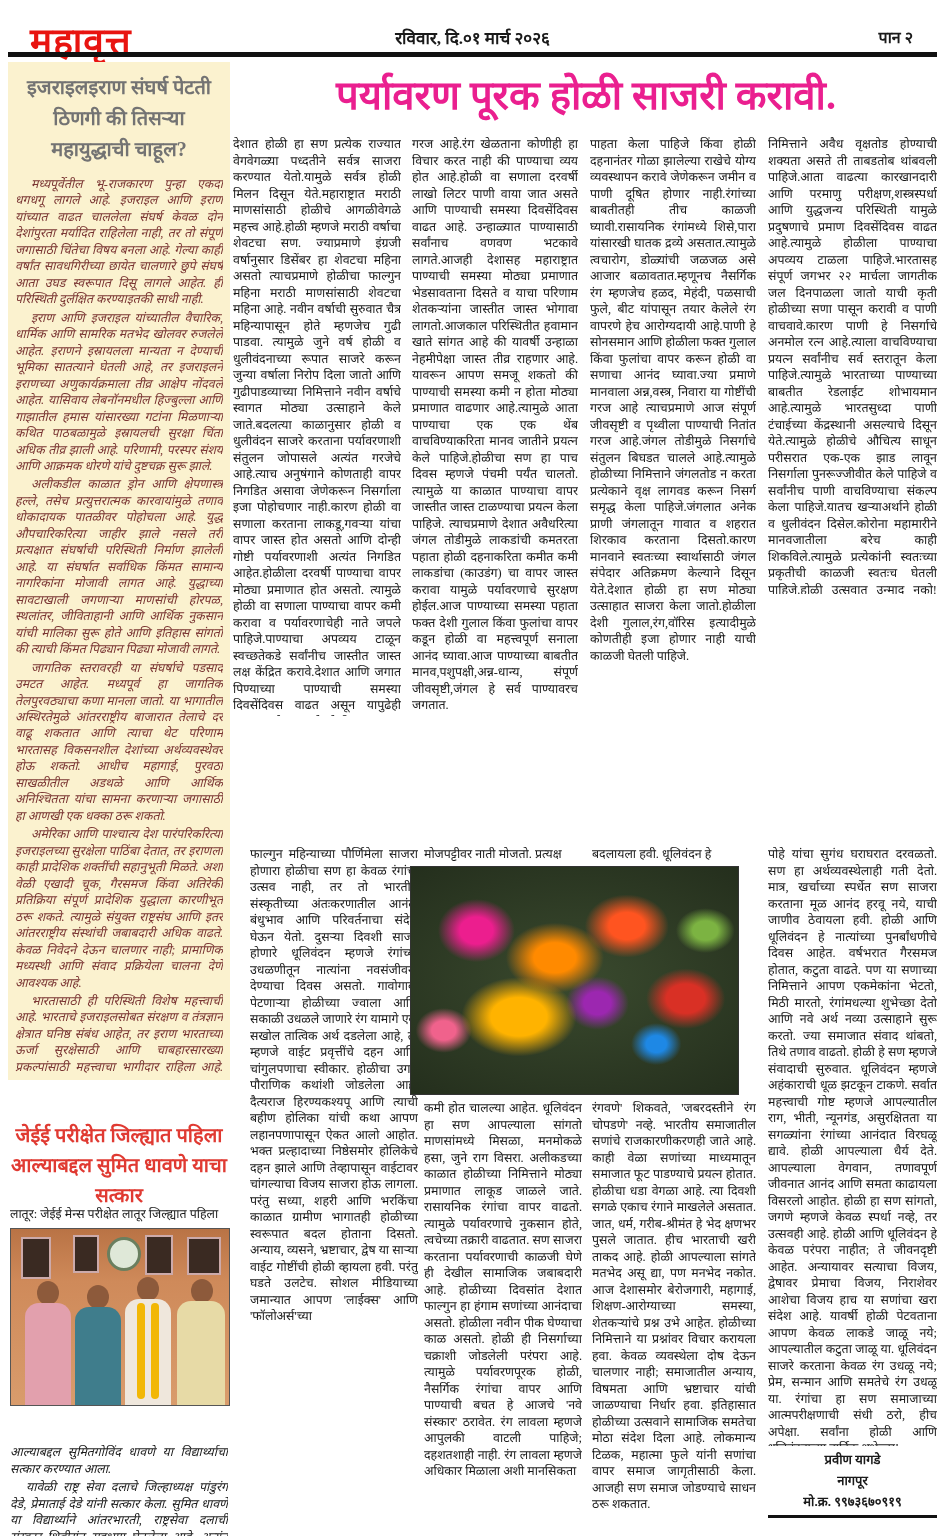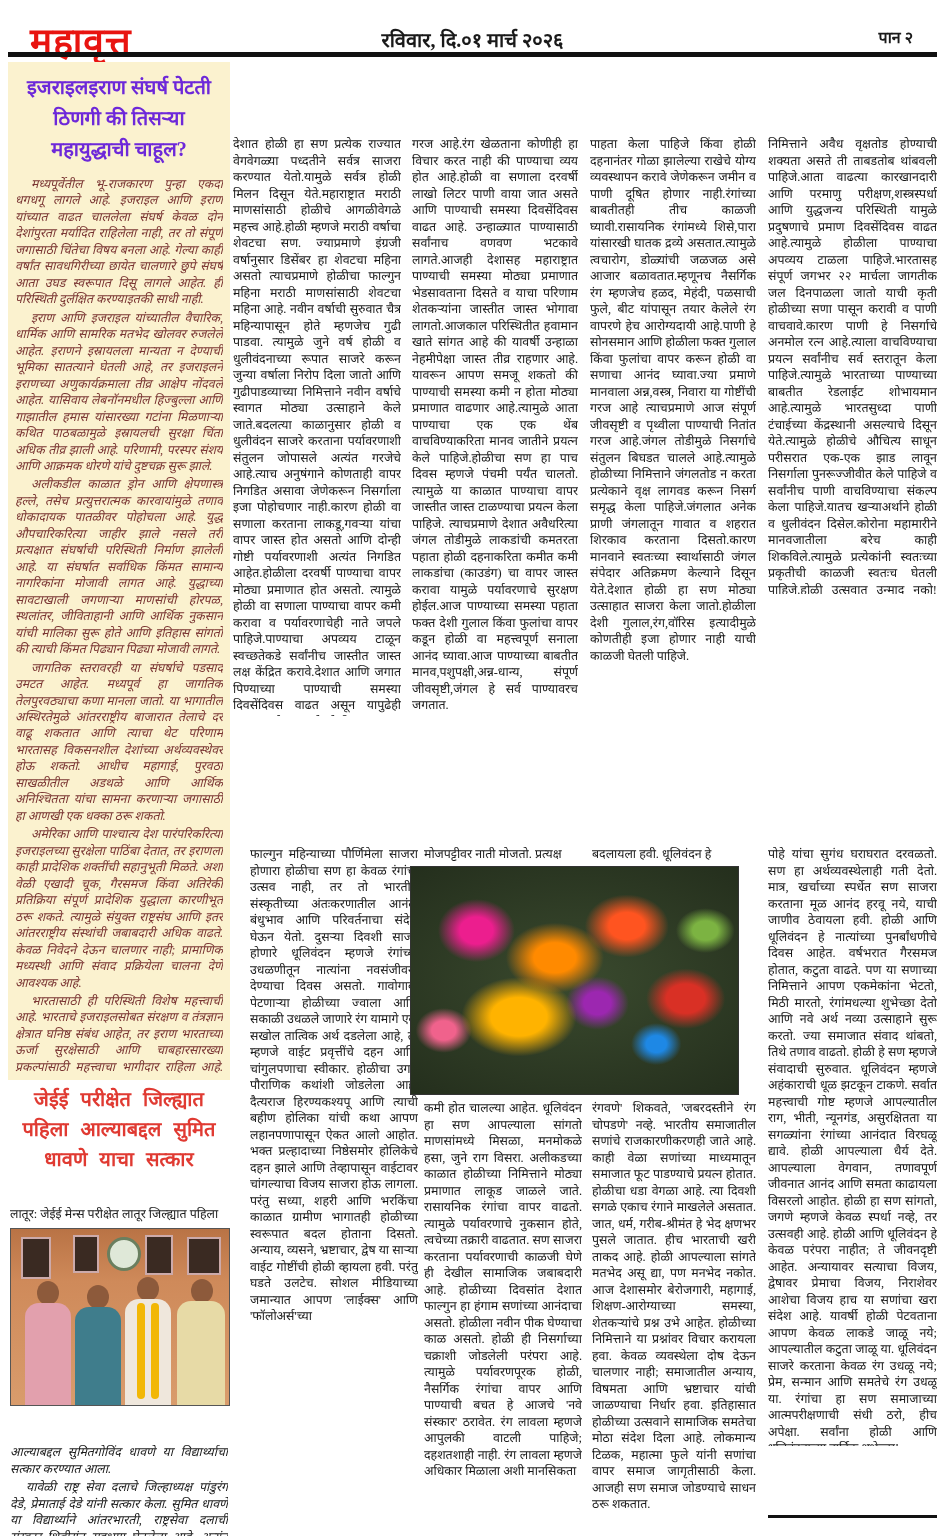--- a/index.html
+++ b/index.html
@@ -4,26 +4,26 @@
 <style>
   html,body{margin:0;padding:0;background:#ffffff;}
   #page{position:relative;width:945px;height:1536px;background:#ffffff;overflow:hidden;
         font-family:"Liberation Serif","DejaVu Serif",serif;color:#1a1a1a;}
   .abs{position:absolute;}
   .just{text-align:justify;}
   .ctr{text-align:center;}
   p{margin:0 0 2px 0;text-indent:16px;font-style:italic;}
   
   .logo{font-size:37px;font-weight:800;color:#e81410;letter-spacing:1px;}
-  .mdate{font-size:20px;font-weight:700;}
+  .mdate{font-size:17px;font-weight:700;}
   .mpage{font-size:16px;font-weight:700;}
   .topbar{background:#111;}
   
   .sidebg{background:#fbf2cf;}
-  .sidehead{font-size:20px;line-height:1.55;font-weight:800;color:#6d28d9;}
+  .sidehead{font-size:20px;line-height:1.55;font-weight:800;color:#737373;}
   .sidebody{font-size:12.3px;line-height:1.34;color:#793432;}
   
   .headpink{font-size:40px;font-weight:800;color:#ea1f8f;}
   .coltext{font-size:12.4px;line-height:1.33;overflow:hidden;}
   .byline{font-size:13px;font-weight:700;line-height:1.55;}
   
   .headpurple{font-size:33px;font-weight:800;color:#8d3696;line-height:1.65;}
   .sig{font-size:13px;font-weight:700;line-height:1.6;}
   .rule{background:#111;}
   
@@ -61,37 +61,43 @@
   <div class="abs sidebody just" style="left:15px;top:176px;width:208px;height:898px;overflow:hidden;">
     <p>मध्यपूर्वेतील भू-राजकारण पुन्हा एकदा धगधगू लागले आहे. इजराइल आणि इराण यांच्यात वाढत चाललेला संघर्ष केवळ दोन देशांपुरता मर्यादित राहिलेला नाही, तर तो संपूर्ण जगासाठी चिंतेचा विषय बनला आहे. गेल्या काही वर्षांत सावधगिरीच्या छायेत चालणारे छुपे संघर्ष आता उघड स्वरूपात दिसू लागले आहेत. ही परिस्थिती दुर्लक्षित करण्याइतकी साधी नाही.</p>
     <p>इराण आणि इजराइल यांच्यातील वैचारिक, धार्मिक आणि सामरिक मतभेद खोलवर रुजलेले आहेत. इराणने इस्रायलला मान्यता न देण्याची भूमिका सातत्याने घेतली आहे, तर इजराइलने इराणच्या अणुकार्यक्रमाला तीव्र आक्षेप नोंदवले आहेत. यासिवाय लेबनॉनमधील हिज्बुल्ला आणि गाझातील हमास यांसारख्या गटांना मिळणाऱ्या कथित पाठबळामुळे इस्रायलची सुरक्षा चिंता अधिक तीव्र झाली आहे. परिणामी, परस्पर संशय आणि आक्रमक धोरणे यांचे दुष्टचक्र सुरू झाले.</p>
     <p>अलीकडील काळात ड्रोन आणि क्षेपणास्त्र हल्ले, तसेच प्रत्युत्तरात्मक कारवायांमुळे तणाव धोकादायक पातळीवर पोहोचला आहे. युद्ध औपचारिकरित्या जाहीर झाले नसले तरी प्रत्यक्षात संघर्षाची परिस्थिती निर्माण झालेली आहे. या संघर्षात सर्वाधिक किंमत सामान्य नागरिकांना मोजावी लागत आहे. युद्धाच्या सावटाखाली जगणाऱ्या माणसांची होरपळ, स्थलांतर, जीविताहानी आणि आर्थिक नुकसान यांची मालिका सुरू होते आणि इतिहास सांगतो की त्याची किंमत पिढ्यान पिढ्या मोजावी लागते.</p>
     <p>जागतिक स्तरावरही या संघर्षाचे पडसाद उमटत आहेत. मध्यपूर्व हा जागतिक तेलपुरवठ्याचा कणा मानला जातो. या भागातील अस्थिरतेमुळे आंतरराष्ट्रीय बाजारात तेलाचे दर वाढू शकतात आणि त्याचा थेट परिणाम भारतासह विकसनशील देशांच्या अर्थव्यवस्थेवर होऊ शकतो. आधीच महागाई, पुरवठा साखळीतील अडथळे आणि आर्थिक अनिश्चितता यांचा सामना करणाऱ्या जगासाठी हा आणखी एक धक्का ठरू शकतो.</p>
     <p>अमेरिका आणि पाश्चात्य देश पारंपरिकरित्या इजराइलच्या सुरक्षेला पाठिंबा देतात, तर इराणला काही प्रादेशिक शक्तींची सहानुभूती मिळते. अशा वेळी एखादी चूक, गैरसमज किंवा अतिरेकी प्रतिक्रिया संपूर्ण प्रादेशिक युद्धाला कारणीभूत ठरू शकते. त्यामुळे संयुक्त राष्ट्रसंघ आणि इतर आंतरराष्ट्रीय संस्थांची जबाबदारी अधिक वाढते. केवळ निवेदने देऊन चालणार नाही; प्रामाणिक मध्यस्थी आणि संवाद प्रक्रियेला चालना देणे आवश्यक आहे.</p>
     <p>भारतासाठी ही परिस्थिती विशेष महत्त्वाची आहे. भारताचे इजराइलसोबत संरक्षण व तंत्रज्ञान क्षेत्रात घनिष्ठ संबंध आहेत, तर इराण भारताच्या ऊर्जा सुरक्षेसाठी आणि चाबहारसारख्या प्रकल्पांसाठी महत्त्वाचा भागीदार राहिला आहे. त्यामुळे भारताला आपली संतुलित आणि दूरदर्शी भूमिका ठेवावी लागणार आहे. परराष्ट्र धोरणातील एकही चूक मोठी किंमत देणारी ठरू शकते.</p>
 
   </div>
 
+  <div class="abs headpink ctr" style="left:235px;top:66px;width:702px;">पर्यावरण पूरक होळी साजरी करावी.</div>
   <div class="abs coltext just" style="left:233px;top:136px;width:168px;height:580px;">देशात होळी हा सण प्रत्येक राज्यात वेगवेगळ्या पध्दतीने सर्वत्र साजरा करण्यात येतो.यामुळे सर्वत्र होळी मिलन दिसून येते.महाराष्ट्रात मराठी माणसांसाठी होळीचे आगळीवेगळे महत्त्व आहे.होळी म्हणजे मराठी वर्षाचा शेवटचा सण. ज्याप्रमाणे इंग्रजी वर्षानुसार डिसेंबर हा शेवटचा महिना असतो त्याचप्रमाणे होळीचा फाल्गुन महिना मराठी माणसांसाठी शेवटचा महिना आहे. नवीन वर्षाची सुरुवात चैत्र महिन्यापासून होते म्हणजेच गुढी पाडवा. त्यामुळे जुने वर्ष होळी व धुलीवंदनाच्या रूपात साजरे करून जुन्या वर्षाला निरोप दिला जातो आणि गुढीपाडव्याच्या निमित्ताने नवीन वर्षाचे स्वागत मोठ्या उत्साहाने केले जाते.बदलत्या काळानुसार होळी व धुलीवंदन साजरे करताना पर्यावरणाशी संतुलन जोपासले अत्यंत गरजेचे आहे.त्याच अनुषंगाने कोणताही वापर निगडित असावा जेणेकरून निसर्गाला इजा पोहोचणार नाही.कारण होळी वा सणाला करताना लाकडू,गवऱ्या यांचा वापर जास्त होत असतो आणि दोन्ही गोष्टी पर्यावरणाशी अत्यंत निगडित आहेत.होळीला दरवर्षी पाण्याचा वापर मोठ्या प्रमाणात होत असतो. त्यामुळे होळी वा सणाला पाण्याचा वापर कमी करावा व पर्यावरणाचेही नाते जपले पाहिजे.पाण्याचा अपव्यय टाळून स्वच्छतेकडे सर्वांनीच जास्तीत जास्त लक्ष केंद्रित करावे.देशात आणि जगात पिण्याच्या पाण्याची समस्या दिवसेंदिवस वाढत असून यापुढेही वाढत जाईल.त्यामुळे होळीच्या सणाला पाण्याचा वापर टाळावा व पाणी वाचविण्याचा संकल्प सर्वांनीच करावा.</div>
   <div class="abs coltext just" style="left:412px;top:136px;width:166px;height:580px;">गरज आहे.रंग खेळताना कोणीही हा विचार करत नाही की पाण्याचा व्यय होत आहे.होळी वा सणाला दरवर्षी लाखो लिटर पाणी वाया जात असते आणि पाण्याची समस्या दिवसेंदिवस वाढत आहे. उन्हाळ्यात पाण्यासाठी सर्वांनाच वणवण भटकावे लागते.आजही देशासह महाराष्ट्रात पाण्याची समस्या मोठ्या प्रमाणात भेडसावताना दिसते व याचा परिणाम शेतकऱ्यांना जास्तीत जास्त भोगावा लागतो.आजकाल परिस्थितीत हवामान खाते सांगत आहे की यावर्षी उन्हाळा नेहमीपेक्षा जास्त तीव्र राहणार आहे. यावरून आपण समजू शकतो की पाण्याची समस्या कमी न होता मोठ्या प्रमाणात वाढणार आहे.त्यामुळे आता पाण्याचा एक एक थेंब वाचविण्याकरिता मानव जातीने प्रयत्न केले पाहिजे.होळीचा सण हा पाच दिवस म्हणजे पंचमी पर्यंत चालतो. त्यामुळे या काळात पाण्याचा वापर जास्तीत जास्त टाळण्याचा प्रयत्न केला पाहिजे. त्याचप्रमाणे देशात अवैधरित्या जंगल तोडीमुळे लाकडांची कमतरता पहाता होळी दहनाकरिता कमीत कमी लाकडांचा (काउडंग) चा वापर जास्त करावा यामुळे पर्यावरणाचे सुरक्षण होईल.आज पाण्याच्या समस्या पहाता फक्त देशी गुलाल किंवा फुलांचा वापर कडून होळी वा महत्त्वपूर्ण सनाला आनंद घ्यावा.आज पाण्याच्या बाबतीत मानव,पशुपक्षी,अन्न-धान्य, संपूर्ण जीवसृष्टी,जंगल हे सर्व पाण्यावरच जगतात.</div>
   <div class="abs coltext just" style="left:590px;top:136px;width:166px;height:580px;">पाहता केला पाहिजे किंवा होळी दहनानंतर गोळा झालेल्या राखेचे योग्य व्यवस्थापन करावे जेणेकरून जमीन व पाणी दूषित होणार नाही.रंगांच्या बाबतीतही तीच काळजी घ्यावी.रासायनिक रंगांमध्ये शिसे,पारा यांसारखी घातक द्रव्ये असतात.त्यामुळे त्वचारोग, डोळ्यांची जळजळ असे आजार बळावतात.म्हणूनच नैसर्गिक रंग म्हणजेच हळद, मेहंदी, पळसाची फुले, बीट यांपासून तयार केलेले रंग वापरणे हेच आरोग्यदायी आहे.पाणी हे सोनसमान आणि होळीला फक्त गुलाल किंवा फुलांचा वापर करून होळी वा सणाचा आनंद घ्यावा.ज्या प्रमाणे मानवाला अन्न,वस्त्र, निवारा या गोष्टींची गरज आहे त्याचप्रमाणे आज संपूर्ण जीवसृष्टी व पृथ्वीला पाण्याची नितांत गरज आहे.जंगल तोडीमुळे निसर्गाचे संतुलन बिघडत चालले आहे.त्यामुळे होळीच्या निमित्ताने जंगलतोड न करता प्रत्येकाने वृक्ष लागवड करून निसर्ग समृद्ध केला पाहिजे.जंगलात अनेक प्राणी जंगलातून गावात व शहरात शिरकाव करताना दिसतो.कारण मानवाने स्वतःच्या स्वार्थासाठी जंगल संपेदार अतिक्रमण केल्याने दिसून येते.देशात होळी हा सण मोठ्या उत्साहात साजरा केला जातो.होळीला देशी गुलाल,रंग,वॉरिस इत्यादीमुळे कोणतीही इजा होणार नाही याची काळजी घेतली पाहिजे.</div>
   <div class="abs coltext just" style="left:768px;top:136px;width:169px;height:458px;">निमित्ताने अवैध वृक्षतोड होण्याची शक्यता असते ती ताबडतोब थांबवली पाहिजे.आता वाढत्या कारखानदारी आणि परमाणु परीक्षण,शस्त्रस्पर्धा आणि युद्धजन्य परिस्थिती यामुळे प्रदुषणाचे प्रमाण दिवसेंदिवस वाढत आहे.त्यामुळे होळीला पाण्याचा अपव्यय टाळला पाहिजे.भारतासह संपूर्ण जगभर २२ मार्चला जागतीक जल दिनपाळला जातो याची कृती होळीच्या सणा पासून करावी व पाणी वाचवावे.कारण पाणी हे निसर्गाचे अनमोल रत्न आहे.त्याला वाचविण्याचा प्रयत्न सर्वांनीच सर्व स्तरातून केला पाहिजे.त्यामुळे भारताच्या पाण्याच्या बाबतीत रेडलाईट शोभायमान आहे.त्यामुळे भारतसुध्दा पाणी टंचाईच्या केंद्रस्थानी असल्याचे दिसून येते.त्यामुळे होळीचे औचित्य साधून परीसरात एक-एक झाड लावून निसर्गाला पुनरूज्जीवीत केले पाहिजे व सर्वांनीच पाणी वाचविण्याचा संकल्प केला पाहिजे.यातच खऱ्याअर्थाने होळी व धुलीवंदन दिसेल.कोरोना महामारीने मानवजातीला बरेच काही शिकविले.त्यामुळे प्रत्येकांनी स्वतःच्या प्रकृतीची काळजी स्वतःच घेतली पाहिजे.होळी उत्सवात उन्माद नको! परंतु आनंद भरपूर घ्यावा.यामुळे सर्वांचेच जीवन सुरक्षित राहण्यास मोठी मदत मिळेल.कारण आपण सुरक्षित तर निसर्ग सुरक्षित,निसर्ग सुरक्षित तर संपूर्ण जीवसृष्टी सुरक्षित.चला तर मग होळी आणि धूलिवंदन सणाचे महत्त्व संपूर्ण जगात निसर्ग वाचविण्याच्या दृष्टीकोनातून चांगला संदेश जाणार परसेल.जय हिंद.</div>
 
   <div class="abs coltext just" style="left:250px;top:846px;width:168px;height:690px;">फाल्गुन महिन्याच्या पौर्णिमेला साजरा होणारा होळीचा सण हा केवळ रंगांचा उत्सव नाही, तर तो भारतीय संस्कृतीच्या अंतःकरणातील आनंद, बंधुभाव आणि परिवर्तनाचा संदेश घेऊन येतो. दुसऱ्या दिवशी साजरे होणारे धूलिवंदन म्हणजे रंगांच्या उधळणीतून नात्यांना नवसंजीवनी देण्याचा दिवस असतो. गावोगावी पेटणाऱ्या होळीच्या ज्वाला आणि सकाळी उधळले जाणारे रंग यामागे एक सखोल तात्विक अर्थ दडलेला आहे, तो म्हणजे वाईट प्रवृत्तींचे दहन आणि चांगुलपणाचा स्वीकार. होळीचा उगम पौराणिक कथांशी जोडलेला आहे. दैत्यराज हिरण्यकश्यपू आणि त्याची बहीण होलिका यांची कथा आपण लहानपणापासून ऐकत आलो आहोत. भक्त प्रल्हादाच्या निष्ठेसमोर होलिकेचे दहन झाले आणि तेव्हापासून वाईटावर चांगल्याचा विजय साजरा होऊ लागला. परंतु सध्या, शहरी आणि भरकिंचा काळात ग्रामीण भागातही होळीच्या स्वरूपात बदल होताना दिसतो. अन्याय, व्यसने, भ्रष्टाचार, द्वेष या साऱ्या वाईट गोष्टींची होळी व्हायला हवी. परंतु घडते उलटेच. सोशल मीडियाच्या जमान्यात आपण 'लाईक्स' आणि 'फॉलोअर्स'च्या</div>
   <div class="abs coltext" style="left:424px;top:846px;width:158px;height:17px;">मोजपट्टीवर नाती मोजतो. प्रत्यक्ष भेटीगाठी</div>
   <div class="abs coltext" style="left:592px;top:846px;width:164px;height:17px;">बदलायला हवी. धूलिवंदन हे 'सन्मानाने</div>
 
   <div class="abs photo holi" style="left:410px;top:866px;width:327px;height:227px;border:1px solid #333;"></div>
 
   <div class="abs coltext just" style="left:424px;top:1100px;width:158px;height:436px;">कमी होत चालल्या आहेत. धूलिवंदन हा सण आपल्याला सांगतो माणसांमध्ये मिसळा, मनमोकळे हसा, जुने राग विसरा. अलीकडच्या काळात होळीच्या निमित्ताने मोठ्या प्रमाणात लाकूड जाळले जाते. रासायनिक रंगांचा वापर वाढतो. त्यामुळे पर्यावरणाचे नुकसान होते, त्वचेच्या तक्रारी वाढतात. सण साजरा करताना पर्यावरणाची काळजी घेणे ही देखील सामाजिक जबाबदारी आहे. होळीच्या दिवसांत देशात फाल्गुन हा हंगाम सणांच्या आनंदाचा असतो. होळीला नवीन पीक घेण्याचा काळ असतो. होळी ही निसर्गाच्या चक्राशी जोडलेली परंपरा आहे. त्यामुळे पर्यावरणपूरक होळी, नैसर्गिक रंगांचा वापर आणि पाण्याची बचत हे आजचे 'नवे संस्कार' ठरावेत. रंग लावला म्हणजे आपुलकी वाटली पाहिजे; दहशतशाही नाही. रंग लावला म्हणजे अधिकार मिळाला अशी मानसिकता</div>
   <div class="abs coltext just" style="left:592px;top:1100px;width:164px;height:436px;">रंगवणे' शिकवते, 'जबरदस्तीने रंग चोपडणे' नव्हे. भारतीय समाजातील सणांचे राजकारणीकरणही जाते आहे. काही वेळा सणांच्या माध्यमातून समाजात फूट पाडण्याचे प्रयत्न होतात. होळीचा धडा वेगळा आहे. त्या दिवशी सगळे एकाच रंगाने माखलेले असतात. जात, धर्म, गरीब-श्रीमंत हे भेद क्षणभर पुसले जातात. हीच भारताची खरी ताकद आहे. होळी आपल्याला सांगते मतभेद असू द्या, पण मनभेद नकोत. आज देशासमोर बेरोजगारी, महागाई, शिक्षण-आरोग्याच्या समस्या, शेतकऱ्यांचे प्रश्न उभे आहेत. होळीच्या निमित्ताने या प्रश्नांवर विचार करायला हवा. केवळ व्यवस्थेला दोष देऊन चालणार नाही; समाजातील अन्याय, विषमता आणि भ्रष्टाचार यांची जाळण्याचा निर्धार हवा. इतिहासात होळीच्या उत्सवाने सामाजिक समतेचा मोठा संदेश दिला आहे. लोकमान्य टिळक, महात्मा फुले यांनी सणांचा वापर समाज जागृतीसाठी केला. आजही सण समाज जोडण्याचे साधन ठरू शकतात.</div>
   <div class="abs coltext just" style="left:768px;top:846px;width:169px;height:600px;">पोहे यांचा सुगंध घराघरात दरवळतो. सण हा अर्थव्यवस्थेलाही गती देतो. मात्र, खर्चाच्या स्पर्धेत सण साजरा करताना मूळ आनंद हरवू नये, याची जाणीव ठेवायला हवी. होळी आणि धूलिवंदन हे नात्यांच्या पुनर्बांधणीचे दिवस आहेत. वर्षभरात गैरसमज होतात, कटुता वाढते. पण या सणाच्या निमित्ताने आपण एकमेकांना भेटतो, मिठी मारतो, रंगांमधल्या शुभेच्छा देतो आणि नवे अर्थ नव्या उत्साहाने सुरू करतो. ज्या समाजात संवाद थांबतो, तिथे तणाव वाढतो. होळी हे सण म्हणजे संवादाची सुरुवात. धूलिवंदन म्हणजे अहंकाराची धूळ झटकून टाकणे. सर्वात महत्त्वाची गोष्ट म्हणजे आपल्यातील राग, भीती, न्यूनगंड, असुरक्षितता या सगळ्यांना रंगांच्या आनंदात विरघळू द्यावे. होळी आपल्याला धैर्य देते. आपल्याला वेगवान, तणावपूर्ण जीवनात आनंद आणि समता काढायला विसरलो आहोत. होळी हा सण सांगतो, जगणे म्हणजे केवळ स्पर्धा नव्हे, तर उत्सवही आहे. होळी आणि धूलिवंदन हे केवळ परंपरा नाहीत; ते जीवनदृष्टी आहेत. अन्यायावर सत्याचा विजय, द्वेषावर प्रेमाचा विजय, निराशेवर आशेचा विजय हाच या सणांचा खरा संदेश आहे. यावर्षी होळी पेटवताना आपण केवळ लाकडे जाळू नये; आपल्यातील कटुता जाळू या. धूलिवंदन साजरे करताना केवळ रंग उधळू नये; प्रेम, सन्मान आणि समतेचे रंग उधळू या. रंगांचा हा सण समाजाच्या आत्मपरीक्षणाची संधी ठरो, हीच अपेक्षा. सर्वांना होळी आणि धूलिवंदनाच्या हार्दिक शुभेच्छा!</div>
+  <div class="abs sig ctr" style="left:768px;top:1450px;width:169px;">
+    <div>प्रवीण यागडे</div>
+    <div>नागपूर</div>
+    <div>मो.क्र. ९९७३६७०९१९</div>
+  </div>
   <div class="abs rule" style="left:768px;top:1515px;width:169px;height:3px;"></div>
 
-  <div class="abs headred ctr" style="left:10px;top:1086px;width:218px;font-family:Liberation Mono, monospace;">जेईई परीक्षेत जिल्ह्यात पहिला आल्याबद्दल सुमित धावणे याचा सत्कार</div>
+  <div class="abs headred ctr" style="left:10px;top:1120px;width:218px;">जेईई परीक्षेत जिल्ह्यात पहिला आल्याबद्दल सुमित धावणे याचा सत्कार</div>
   <div class="abs coltext just" style="left:10px;top:1206px;width:218px;height:18px;">लातूर: जेईई मेन्स परीक्षेत लातूर जिल्ह्यात पहिला</div>
 
   <div class="abs photo wall" style="left:10px;top:1228px;width:218px;height:176px;border:1px solid #555;">
     <div class="abs frame" style="left:10px;top:8px;width:26px;height:38px;"></div>
     <div class="abs frame" style="left:62px;top:6px;width:22px;height:34px;"></div>
     <div class="abs clock" style="left:96px;top:8px;width:28px;height:28px;"></div>
     <div class="abs frame" style="left:134px;top:6px;width:24px;height:36px;"></div>
     <div class="abs frame" style="left:176px;top:8px;width:30px;height:34px;"></div>
     <div class="abs head" style="left:26px;top:52px;width:22px;height:24px;"></div>
     <div class="abs person" style="left:14px;top:74px;width:46px;height:102px;background:#e2a0ad;"></div>

